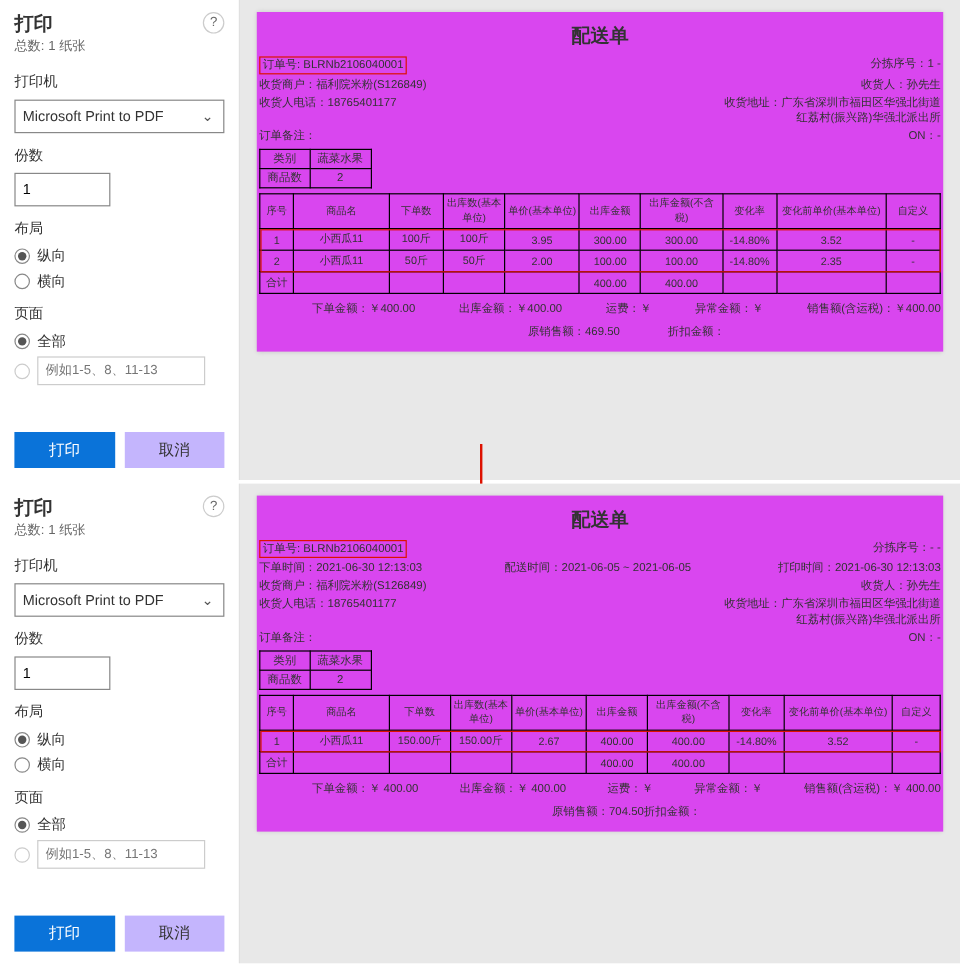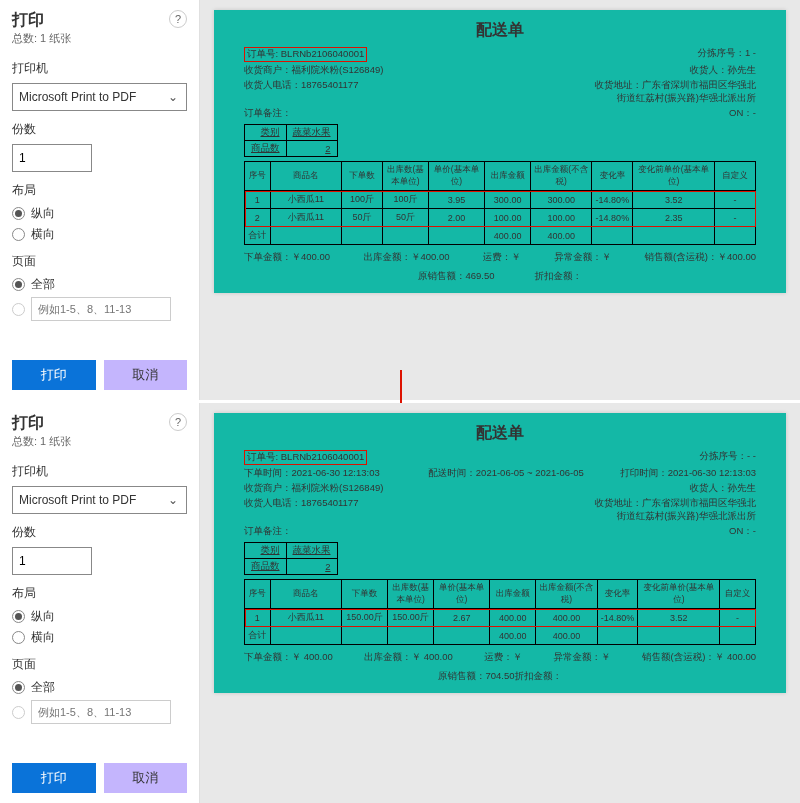--- a/index.html
+++ b/index.html
@@ -17,34 +17,34 @@
   .radio-row .rdot { width: 13px; height: 13px; border: 1px solid #888; border-radius: 50%; margin-right: 6px; display: inline-flex; align-items: center; justify-content: center; }
   .radio-row.active .rdot::after { content: ""; width: 7px; height: 7px; background: #555; border-radius: 50%; }
   .radio-row.disabled { color: #aaa; }
   .radio-row.disabled .rdot { border-color: #ccc; }
   .page-input { width: 140px; height: 24px; border: 1px solid #ccc; padding: 0 6px; font-size: 11px; color: #999; margin-left: 20px; }
   .btn-row { position: absolute; bottom: 10px; left: 12px; right: 12px; display: flex; gap: 8px; }
   .btn { flex: 1; height: 30px; border: none; font-size: 13px; cursor: pointer; }
   .btn-primary { background: #0a73d9; color: #fff; }
   .btn-secondary { background: #c4b5fd; color: #333; }
   .preview { flex: 1; background: #e8e8e8; padding: 10px 14px; overflow: hidden; position: relative; }
-  .doc { background: #14b8a6; padding: 10px 30px; font-size: 10px; box-shadow: 0 0 4px rgba(0,0,0,0.15); }
+  .doc { background: #d946ef; padding: 10px 2px; font-size: 10px; box-shadow: 0 0 4px rgba(0,0,0,0.15); }
   .doc-title { text-align: center; font-size: 16px; font-weight: bold; margin-bottom: 6px; }
   .info-row { display: flex; margin: 2px 0; font-size: 9.5px; }
   .info-left { width: 36%; }
   .info-mid { width: 32%; }
   .info-right { width: 32%; text-align: right; }
   .redbox { border: 1.5px solid #d10; display: inline-block; padding: 0 2px; }
   .meta-tbl { border-collapse: collapse; margin-top: 4px; font-size: 9.5px; }
-  .meta-tbl td { border: 1px solid #000; padding: 1px 6px; text-align: right; text-decoration: underline; }
+  .meta-tbl td { border: 1px solid #000; padding: 1px 6px; text-align: center; }
   .main-tbl { border-collapse: collapse; width: 100%; margin-top: 4px; font-size: 9px; table-layout: fixed; }
   .main-tbl th, .main-tbl td { border: 1px solid #000; padding: 2px 1px; text-align: center; font-weight: normal; overflow: hidden; }
   .main-tbl th { font-size: 8.5px; }
   .redrow { outline: 1.5px solid #d10; outline-offset: -1px; }
-  .summary-row { display: flex; justify-content: space-between; font-size: 9.5px; margin-top: 6px; flex-wrap: wrap; }
+  .summary-row { display: flex; justify-content: space-between; font-size: 9.5px; margin-top: 6px; flex-wrap: wrap; margin-left: 44px; }
   .summary-row span { white-space: nowrap; }
   .arrow-wrap { text-align: center; padding: 0; height: 3px; position: relative; }
   .arrow-line { width: 2px; height: 60px; background: #d10; position: absolute; left: 50%; top: -30px; }
   .arrow-head { position: absolute; left: 50%; top: 28px; transform: translateX(-50%); width: 0; height: 0; border-left: 5px solid transparent; border-right: 5px solid transparent; border-top: 8px solid #d10; }
 </style>
 </head>
 <body>
 
 <div class="panel">
   <div class="sidebar">

